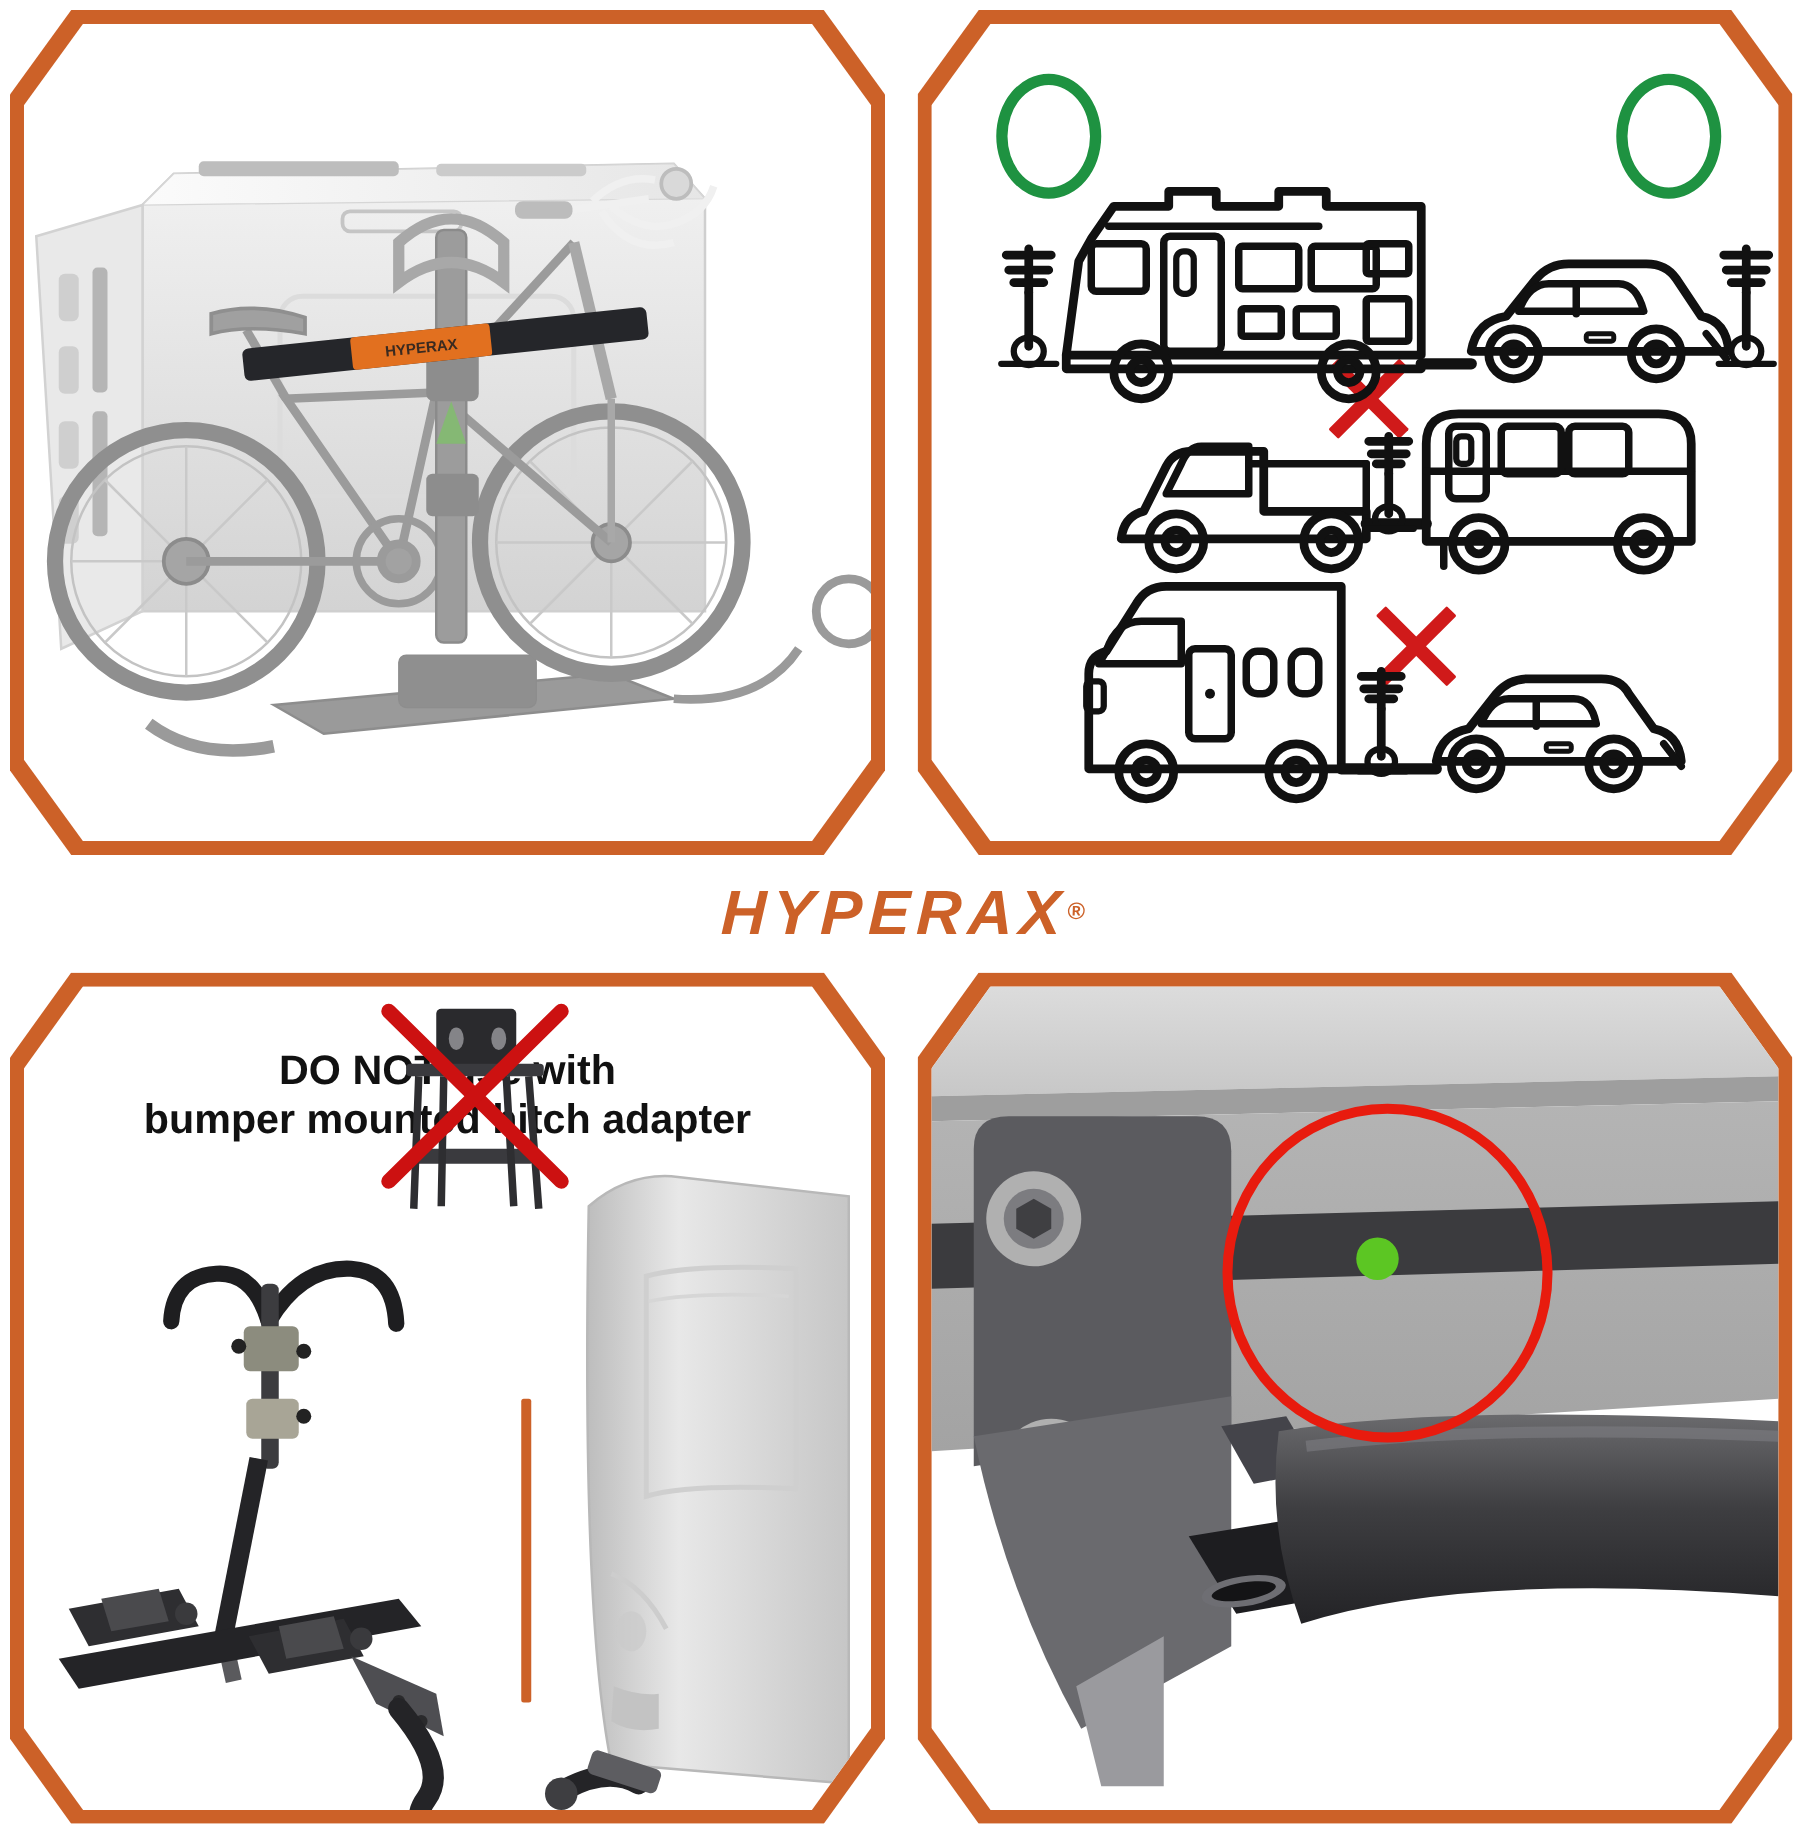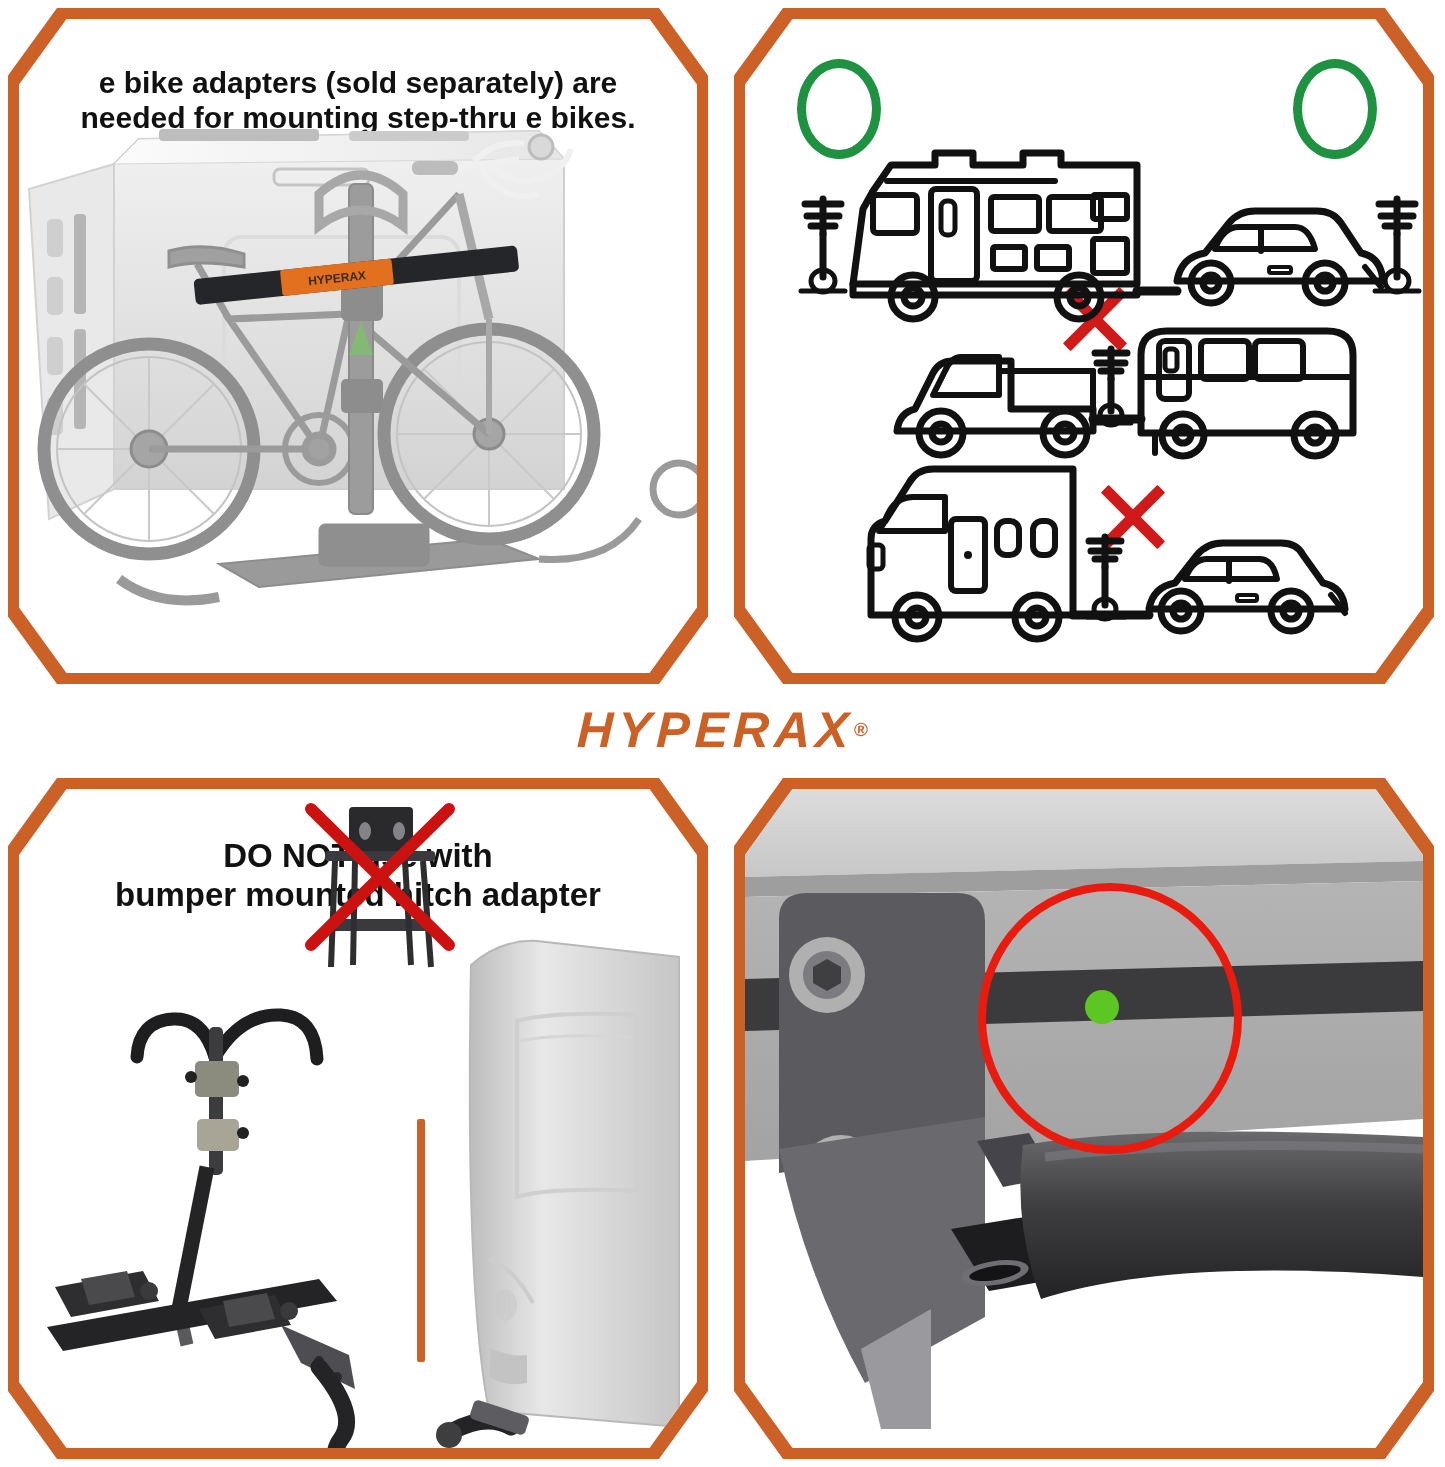--- a/index.html
+++ b/index.html
@@ -50,24 +50,20 @@
   .orangebar{position:absolute;background:#CC6128;border-radius:2px;}
 </style>
 </head>
 <body>
 
 <div class="stage">
 
   <div class="panel" id="panel-tl">
     <div class="inner">
 
-      <div class="cap" id="cap-tl">
-        <div>e bike adapters (sold separately) are</div>
-        <div>needed for mounting step-thru e bikes.</div>
-      </div>
 
       <svg class="scene" viewBox="0 0 678 654" preserveAspectRatio="xMidYMid meet">
         <defs>
           <linearGradient id="rvbody" x1="0" y1="0" x2="0" y2="1">
             <stop offset="0" stop-color="#f2f2f2"></stop>
               <stop offset="1" stop-color="#d3d3d3"></stop>
           </linearGradient>
           <linearGradient id="rvtop" x1="0" y1="0" x2="1" y2="0">
             <stop offset="0" stop-color="#fbfbfb"></stop>
               <stop offset="1" stop-color="#e6e6e6"></stop>

